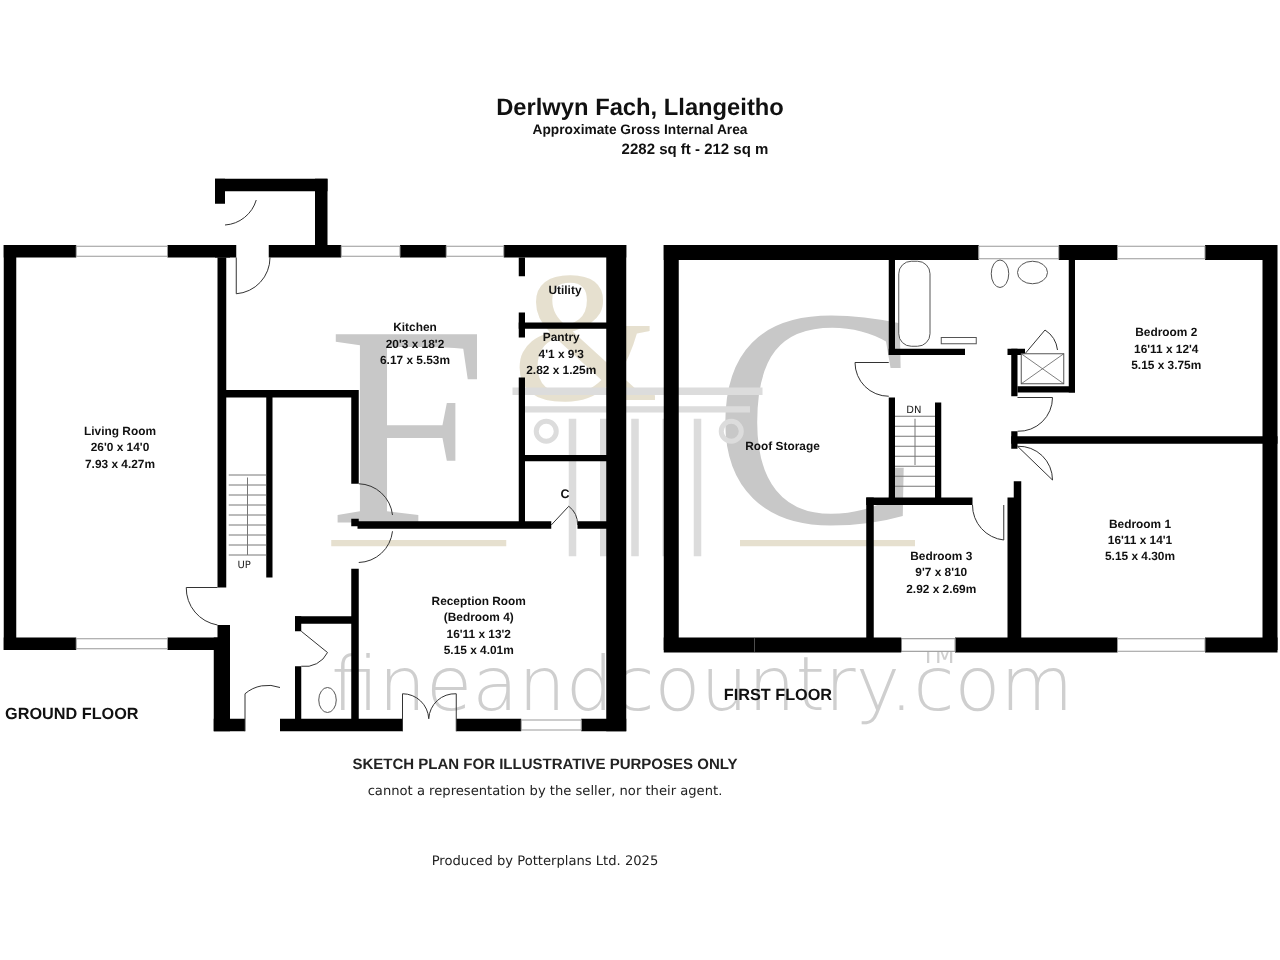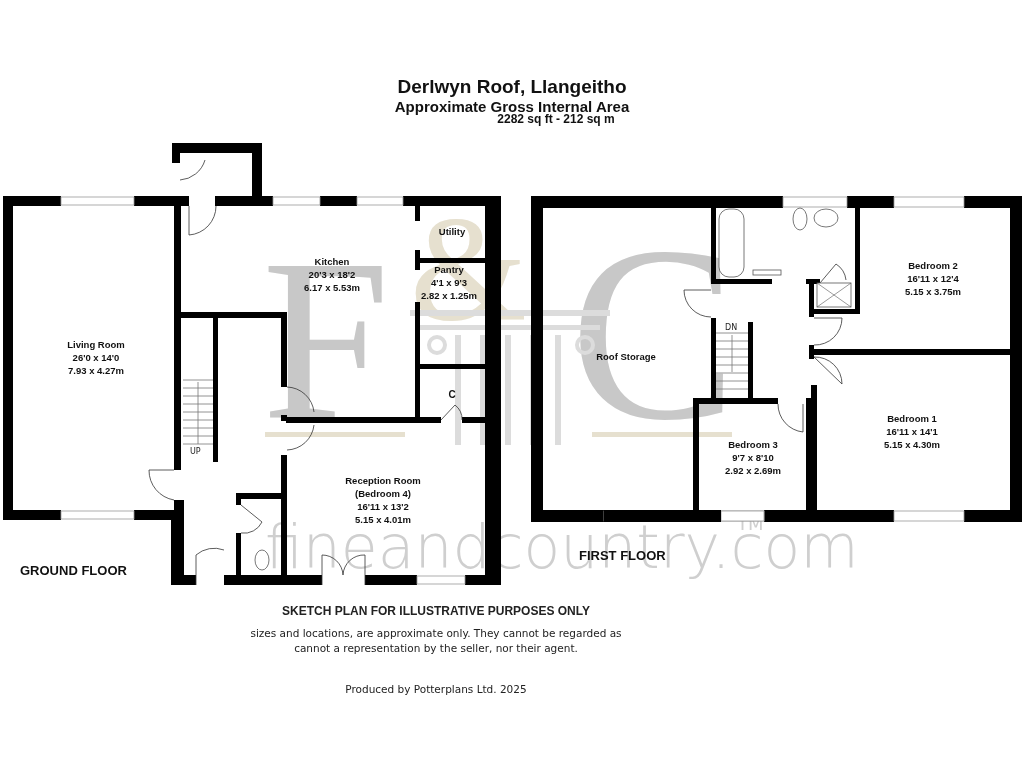--- a/index.html
+++ b/index.html
@@ -2,36 +2,36 @@
 <html><head>
 <meta charset="utf-8">
 <style>
   html, body { margin: 0; padding: 0; background: #ffffff; }
   body { width: 1024px; height: 768px; position: relative; overflow: hidden; font-family: "Liberation Sans", sans-serif; color: #111; }
   svg.plan { position: absolute; left: 0; top: 0; width: 1024px; height: 768px; }
   .wall { fill: #000; }
   .t-bold { font-family: "Liberation Sans", sans-serif; font-weight: bold; fill: #111; }
   .hdr { position: absolute; left: 0; width: 1024px; text-align: center; font-family: "Liberation Sans", sans-serif; font-weight: bold; }
   .hdr.title { top: 76px; font-size: 19px; }
-  .hdr.sub1 { top: 98px; font-size: 15px; }
+  .hdr.sub1 { top: 98px; font-size: 11px; }
   .hdr.sub2 { top: 112px; font-size: 12px; margin-left: 44px; }
   .floor-label { position: absolute; font-weight: bold; font-size: 13px; font-family: "Liberation Sans", sans-serif; }
   .note { position: absolute; left: 0; width: 872px; text-align: center; font-family: "DejaVu Sans", sans-serif; font-size: 10.5px; line-height: 15px; color: #222; }
   .note.head { top: 604px; font-family: "Liberation Sans", sans-serif; font-weight: bold; font-size: 12px; }
   .note.body { top: 626px; }
   .note.producer { top: 682px; text-align: center; }
   .door { fill: none; stroke: #333; stroke-width: 0.8; }
   .win { fill: #fff; stroke: #999; stroke-width: 0.8; }
   .fix { fill: #fff; stroke: #555; stroke-width: 0.8; }
   .stairs line { stroke: #777; stroke-width: 0.8; }
 </style>
 </head>
 <body>
 
-<div class="hdr title">Derlwyn Roof, Llangeitho</div>
+<div class="hdr title">Derlwyn Fach, Llangeitho</div>
 <div class="hdr sub1">Approximate Gross Internal Area</div>
 <div class="hdr sub2">2282 sq ft - 212 sq m</div>
 
 <svg class="plan" viewBox="0 0 1024 768" xmlns="http://www.w3.org/2000/svg">
 
   <g>
     <text x="262" y="418" font-family="Liberation Serif, serif" font-size="230" fill="#c8c8c8">F</text>
     <text x="410" y="320" font-family="Liberation Serif, serif" font-size="150" fill="#e6e0cf">&amp;</text>
     <text x="570" y="418" font-family="Liberation Serif, serif" font-size="250" fill="#c8c8c8">C</text>
 
@@ -250,21 +250,20 @@
       <text class="t-bold" x="912" y="448" font-size="9.5" text-anchor="middle">5.15 x 4.30m</text>
     </g>
     <g>
       <text class="t-bold" x="753" y="448" font-size="9.5" text-anchor="middle">Bedroom 3</text>
       <text class="t-bold" x="753" y="461" font-size="9.5" text-anchor="middle">9'7 x 8'10</text>
       <text class="t-bold" x="753" y="474" font-size="9.5" text-anchor="middle">2.92 x 2.69m</text>
     </g>
   </g>
 </svg>
 
-<div class="floor-label" style="left:20px; top:563px;">GROUND FLOOR</div>
+<div class="floor-label" style="left:4px; top:563px;">GROUND FLOOR</div>
 <div class="floor-label" style="left:531px; top:548px;padding-left:48px;">FIRST FLOOR</div>
 
 <div class="note head">SKETCH PLAN FOR ILLUSTRATIVE PURPOSES ONLY</div>
 <div class="note body">
-  <div>sizes and locations, are approximate only. They cannot be regarded as</div>
   <div>cannot a representation by the seller, nor their agent.</div>
 </div>
 <div class="note producer">Produced by Potterplans Ltd. 2025</div>
 
 </body></html>

